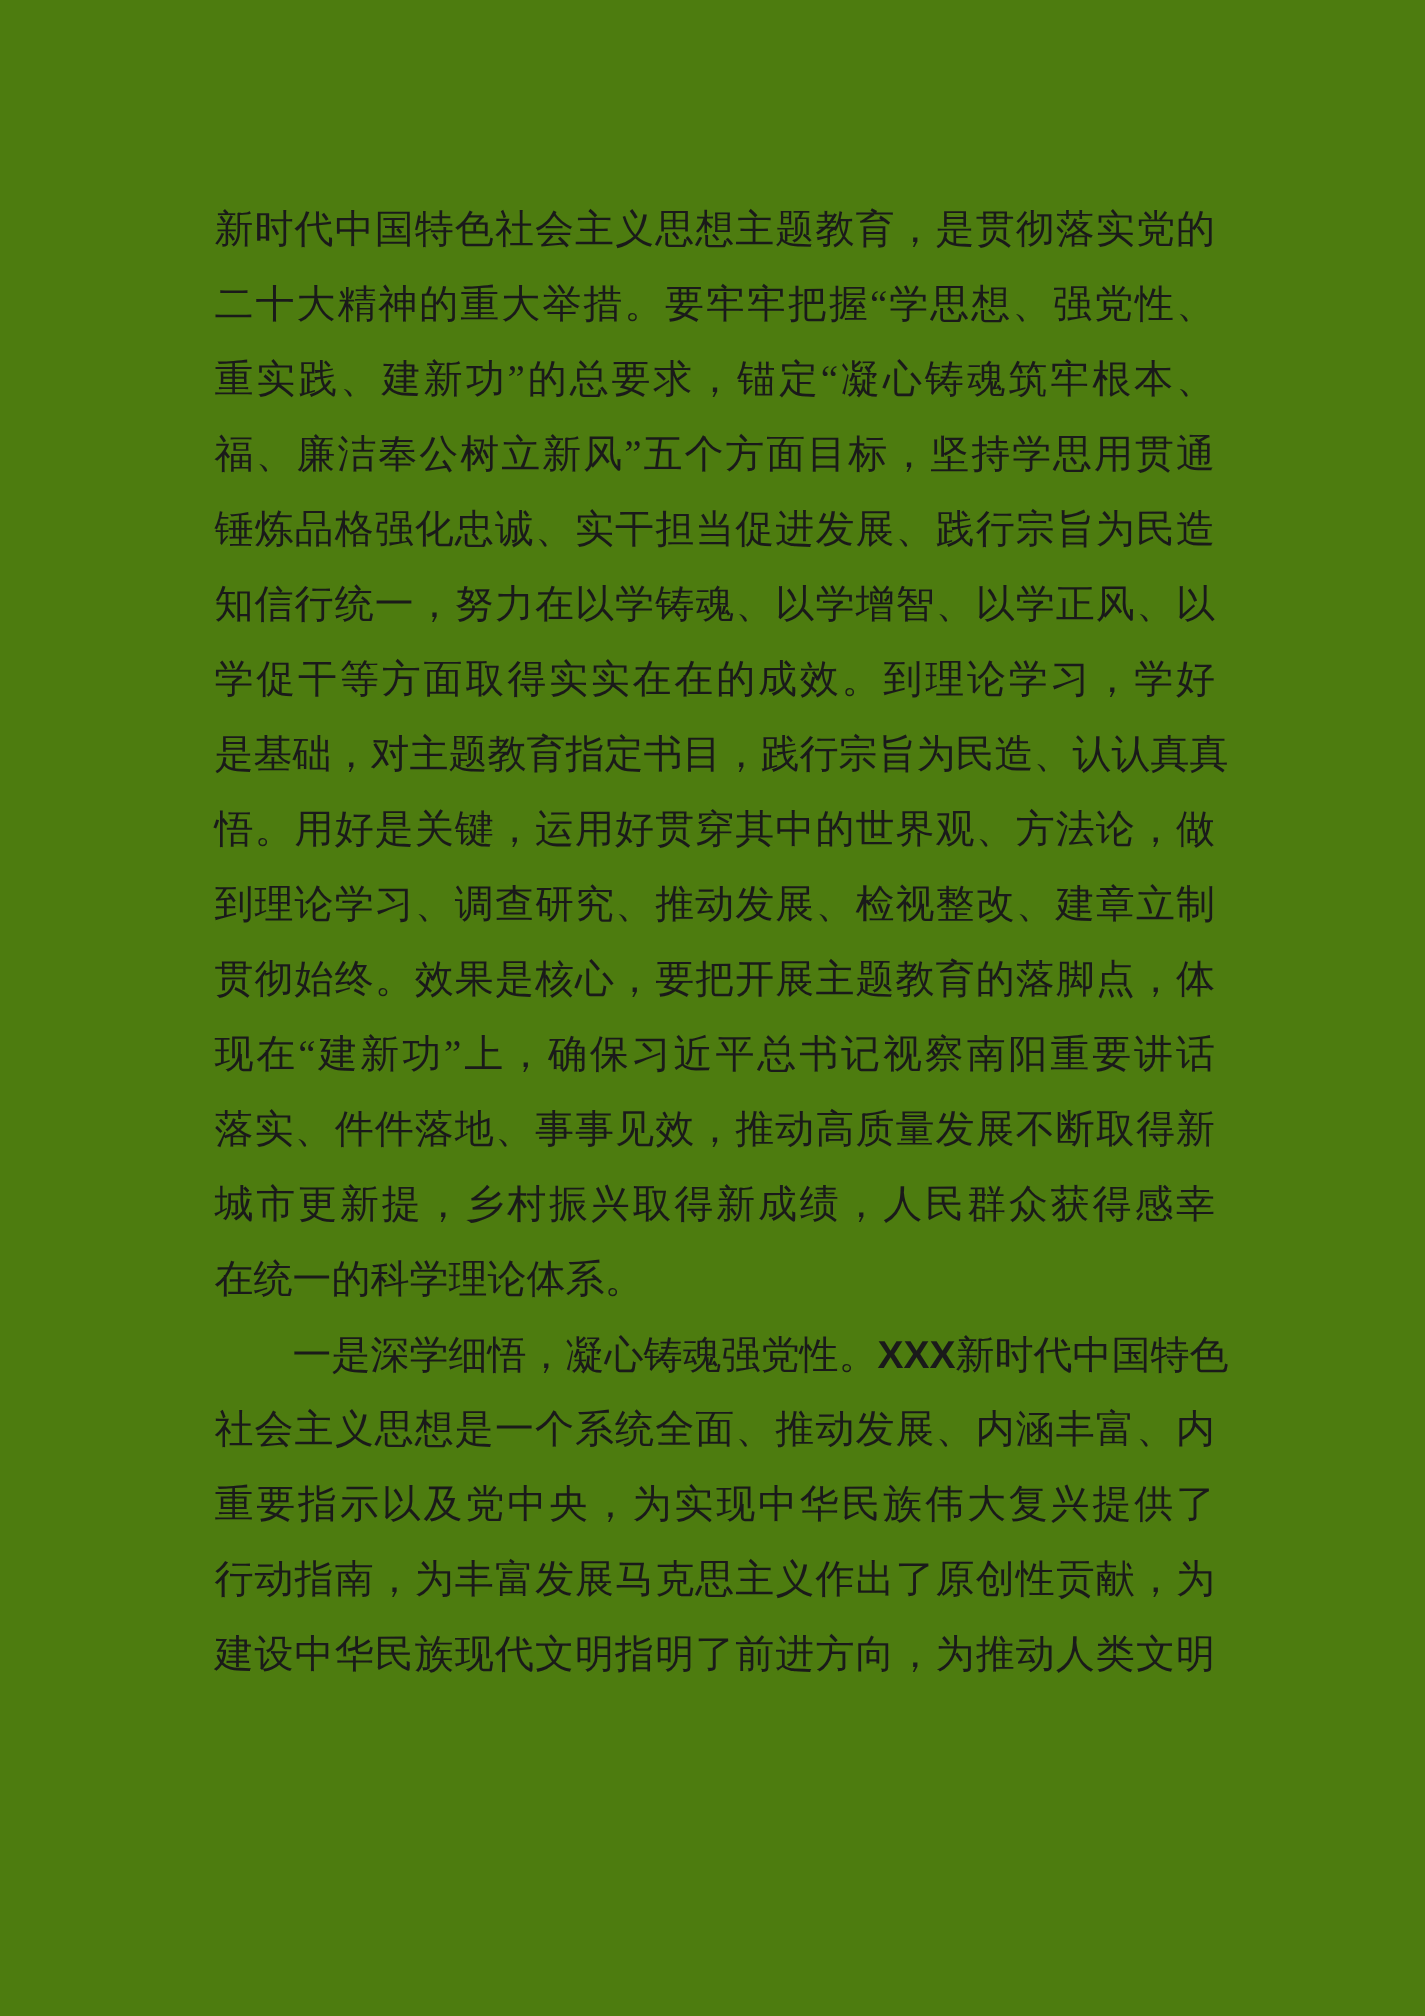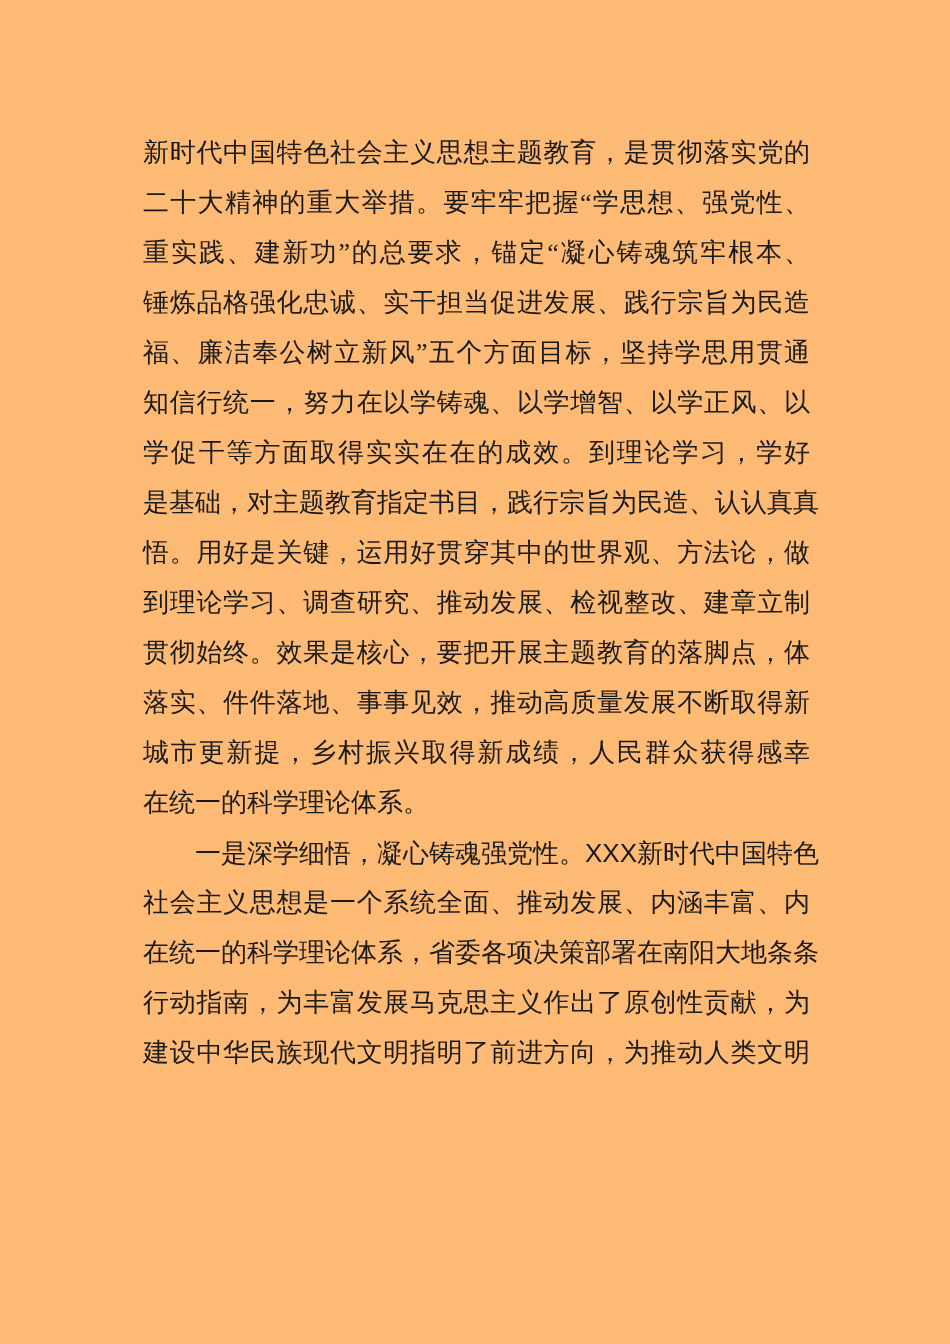--- a/index.html
+++ b/index.html
@@ -35,41 +35,42 @@
   .line.para-end {
     text-align-last: left;
   }
   
   .line.indent {
     padding-left: 52px;
   }
   
   .latin {
     font-family: "Liberation Sans", "DejaVu Sans", sans-serif;
-    font-weight: 400;
+    font-weight: 700;
   }
 </style>
 </head>
 <body>
 
-<div class="page" style="background: #fdba74;">
+<div class="page" style="background: #4d7c0f;">
   <div class="textblock" style="color: rgb(26, 26, 26);">
       <div class="line">新时代中国特色社会主义思想主题教育，是贯彻落实党的</div>
       <div class="line">二十大精神的重大举措。要牢牢把握“学思想、强党性、</div>
       <div class="line">重实践、建新功”的总要求，锚定“凝心铸魂筑牢根本、</div>
+      <div class="line">福、廉洁奉公树立新风”五个方面目标，坚持学思用贯通</div>
       <div class="line">锤炼品格强化忠诚、实干担当促进发展、践行宗旨为民造</div>
-      <div class="line">福、廉洁奉公树立新风”五个方面目标，坚持学思用贯通</div>
       <div class="line">知信行统一，努力在以学铸魂、以学增智、以学正风、以</div>
       <div class="line">学促干等方面取得实实在在的成效。到理论学习，学好</div>
       <div class="line">是基础，对主题教育指定书目，践行宗旨为民造、认认真真</div>
       <div class="line">悟。用好是关键，运用好贯穿其中的世界观、方法论，做</div>
       <div class="line">到理论学习、调查研究、推动发展、检视整改、建章立制</div>
       <div class="line">贯彻始终。效果是核心，要把开展主题教育的落脚点，体</div>
+      <div class="line">现在“建新功”上，确保习近平总书记视察南阳重要讲话</div>
       <div class="line">落实、件件落地、事事见效，推动高质量发展不断取得新</div>
       <div class="line">城市更新提，乡村振兴取得新成绩，人民群众获得感幸</div>
       <div class="line para-end">在统一的科学理论体系。</div>
       <div class="line indent">一是深学细悟，凝心铸魂强党性。<span class="latin">XXX</span>新时代中国特色</div>
       <div class="line">社会主义思想是一个系统全面、推动发展、内涵丰富、内</div>
-      <div class="line">在统一的科学理论体系，省委各项决策部署在南阳大地条条</div>
+      <div class="line">重要指示以及党中央，为实现中华民族伟大复兴提供了</div>
       <div class="line">行动指南，为丰富发展马克思主义作出了原创性贡献，为</div>
       <div class="line">建设中华民族现代文明指明了前进方向，为推动人类文明</div>
     </div>
 </div>
 
 </body></html>

